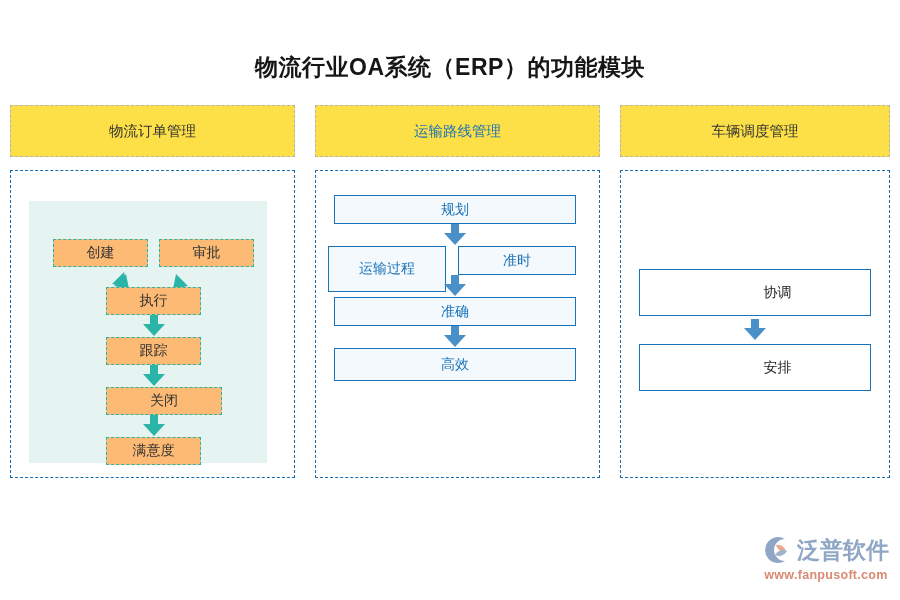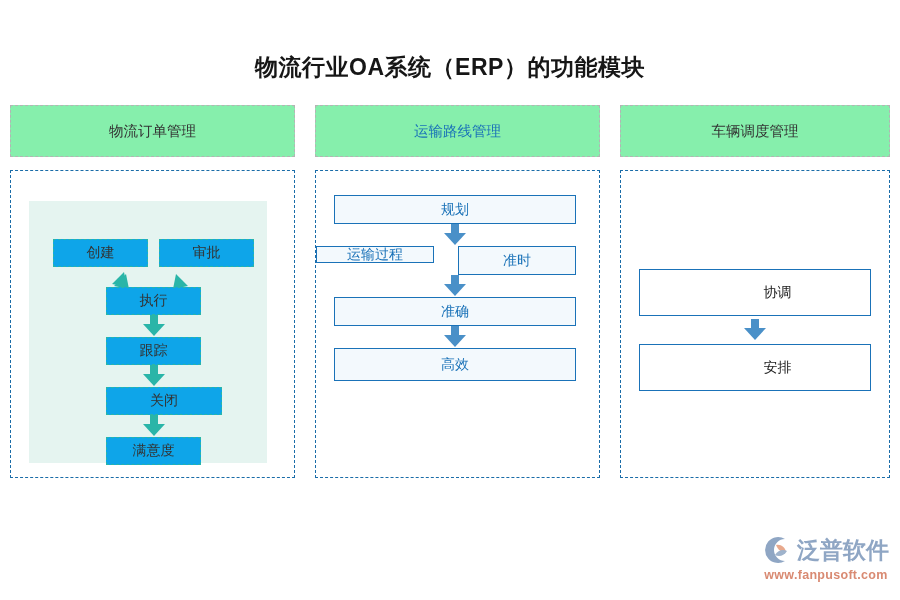--- a/index.html
+++ b/index.html
@@ -25,21 +25,21 @@
     font-weight: bold;
     color: #161616;
     letter-spacing: 0.5px;
     white-space: nowrap;
   }
 
   
   .col-header {
     position: absolute;
     height: 52px;
-    background: #86efac;
+    background: #fde047;
     border: 1px dashed #b4b4b4;
     display: flex;
     align-items: center;
     justify-content: center;
     font-size: 14.5px;
   }
   .col-header .hdr-label { white-space: nowrap; }
   .hdr-dark  { color: #333333; }
   .hdr-blue  { color: #1a72b8; }
 
@@ -73,21 +73,21 @@
     display: flex;
     align-items: center;
     justify-content: center;
     font-size: 14px;
     white-space: nowrap;
   }
 
   
   .node.teal {
     border: 1.4px dashed #2ab5a8;
-    background: #0ea5e9;
+    background: #fdba74;
     color: #333333;
   }
   
   .node.blue {
     border: 1.6px solid #1a72b8;
     background: #f3f9fd;
     color: #1a72b8;
   }
   
   .node.outline {
@@ -220,21 +220,21 @@
       <span>规划</span>
     </div>
 
     <div class="arrow" style="left:127px; top:53px;">
       <svg width="24" height="22" viewBox="0 0 24 22">
         <rect x="8" y="0" width="8" height="10" fill="#4a90c8"></rect>
         <polygon points="1,9 23,9 12,21" fill="#4a90c8"></polygon>
       </svg>
     </div>
 
-    <div class="node blue" style="left:0; top:75px; width:118px; height:17px;">
+    <div class="node blue" style="left:12px; top:75px; width:118px; height:46px;">
       <span>运输过程</span>
     </div>
 
     <div class="node blue" style="left:142px; top:75px; width:118px; height:29px;">
       <span>准时</span>
     </div>
 
     <div class="arrow" style="left:127px; top:104px;">
       <svg width="24" height="22" viewBox="0 0 24 22">
         <rect x="8" y="0" width="8" height="10" fill="#4a90c8"></rect>

